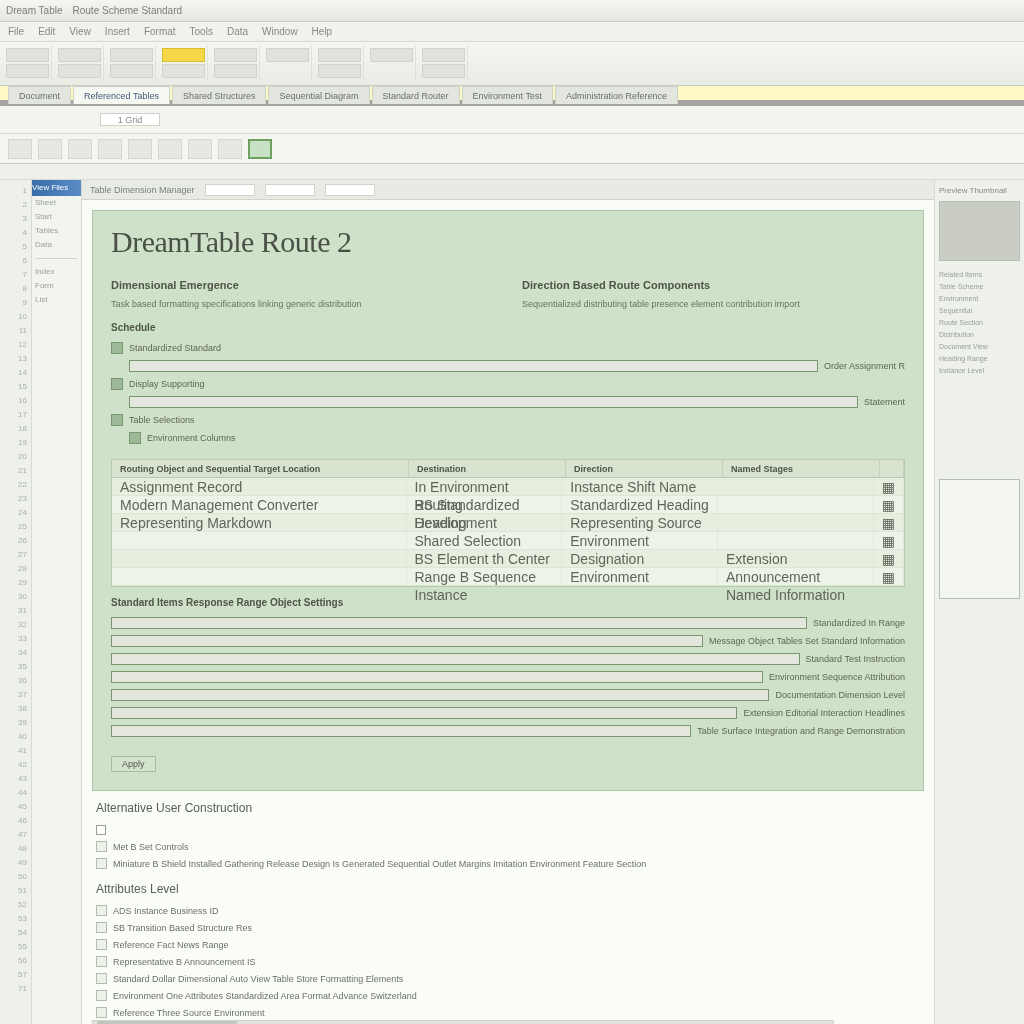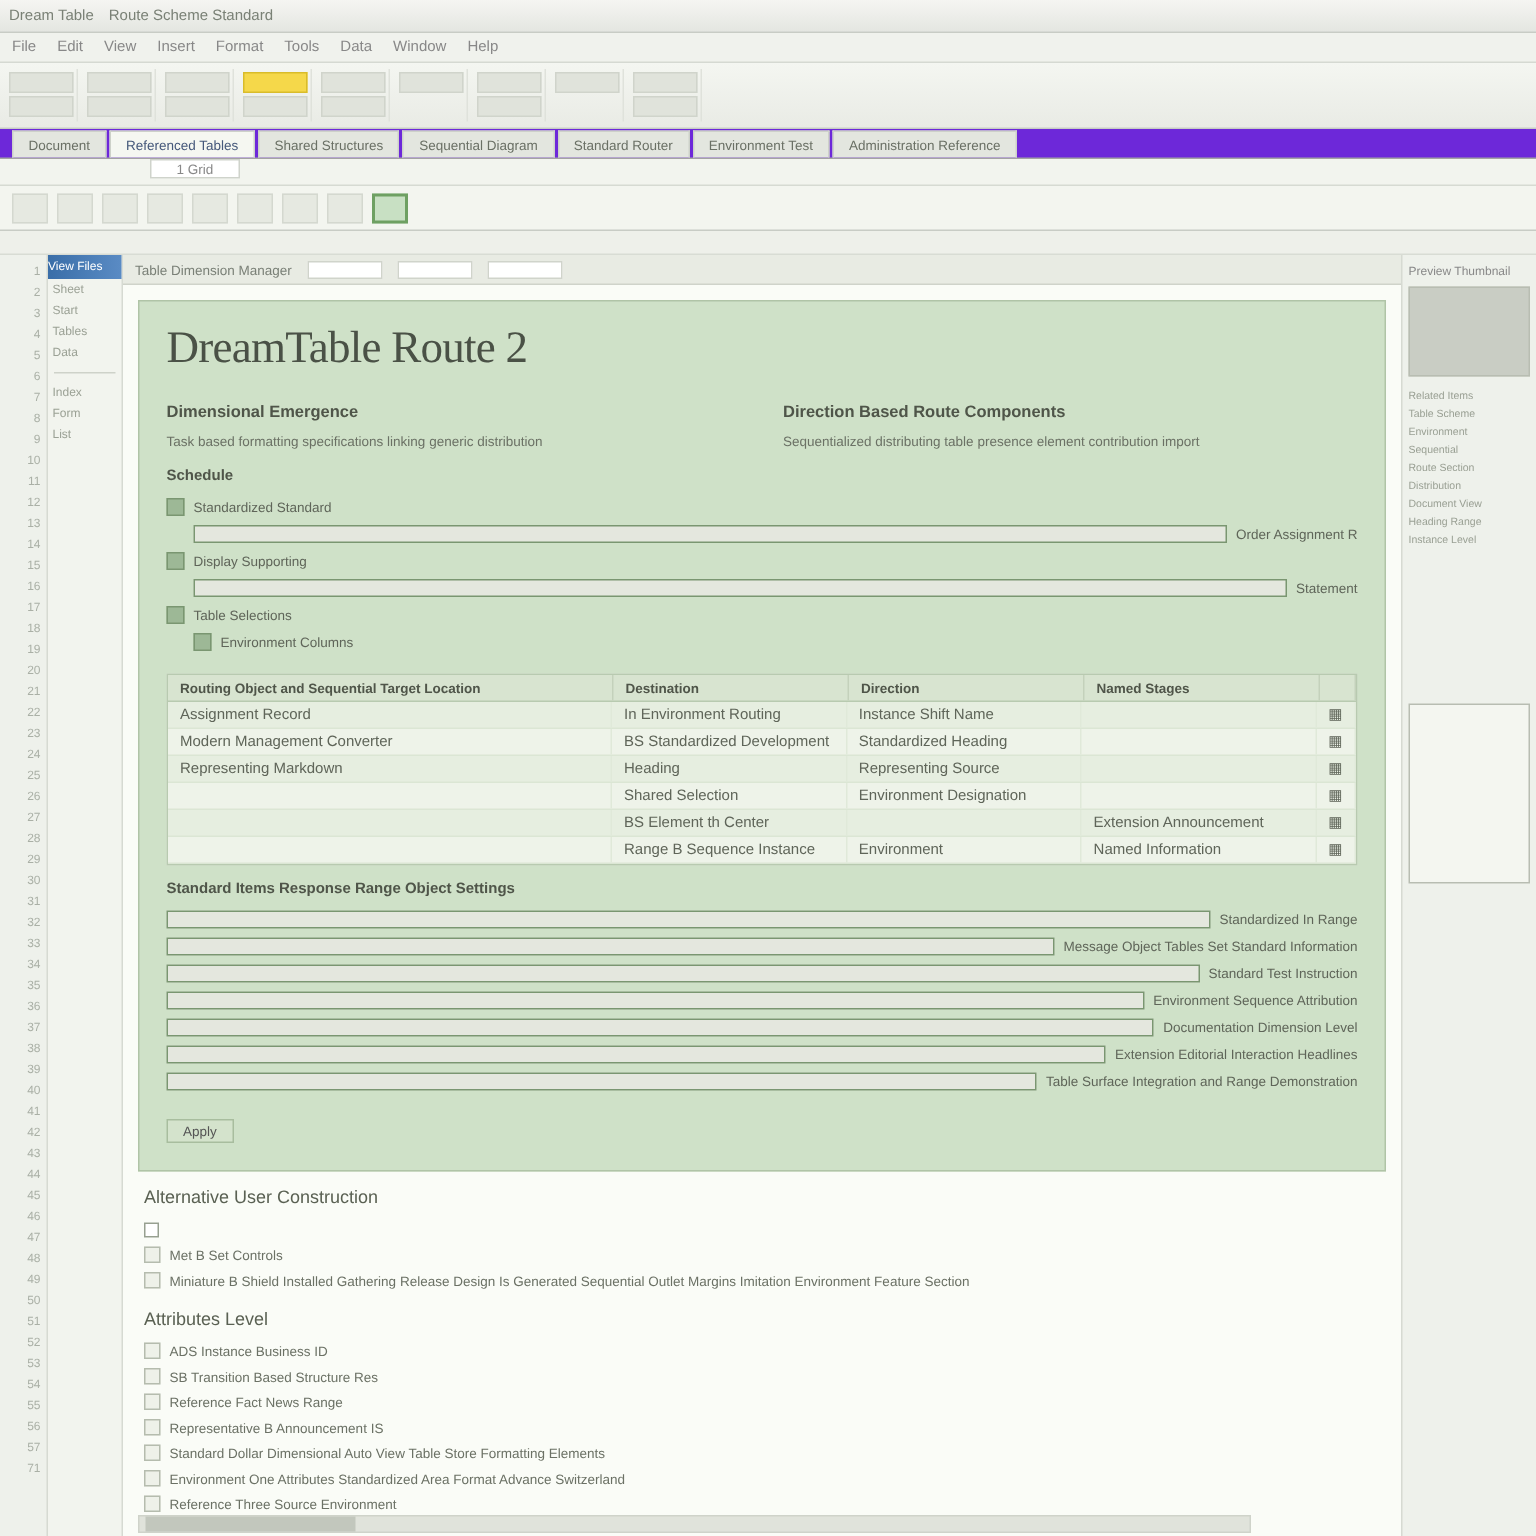--- a/index.html
+++ b/index.html
@@ -5,24 +5,24 @@
 *{box-sizing:border-box;margin:0;padding:0;font-family:"Segoe UI",Tahoma,sans-serif}
 body{width:1024px;height:1024px;overflow:hidden;background:#e8ece7;font-size:11px;color:#555}
 .titlebar{height:22px;background:linear-gradient(#f5f5f2,#e4e6e1);border-bottom:1px solid #c8ccc5;display:flex;align-items:center;padding:0 6px;gap:10px}
 .titlebar span{color:#7a8176;font-size:10px}
 .menubar{height:20px;background:#f0f2ed;border-bottom:1px solid #d5d9d2;display:flex;gap:14px;padding:0 8px;align-items:center}
 .menubar span{color:#888;font-size:10px}
 .ribbon{height:44px;background:linear-gradient(#f4f6f1,#e9ebe5);border-bottom:1px solid #c8ccc5;display:flex;gap:4px;padding:4px}
 .ribbon .grp{width:48px;border-right:1px solid #dfe2db;display:flex;flex-direction:column;gap:2px;padding:2px}
 .ribbon .btn{height:14px;background:#e0e3db;border:1px solid #d0d4cb}
 .ribbon .btn.hl{background:#f5d84a;border-color:#d9bc2a}
-.tabstrip{height:20px;background:#6d28d9;border-bottom:1px solid #a3a3a3;display:flex;gap:2px;padding-left:8px;align-items:center}
+.tabstrip{height:20px;background:#fef9c3;border-bottom:6px solid #a3a3a3;display:flex;gap:2px;padding-left:8px;align-items:flex-start}
 .tab{height:18px;padding:0 10px;background:#e3e6df;border:1px solid #cdd1c9;border-bottom:none;font-size:9px;line-height:18px;color:#6a7065}
 .tab.active{background:#f5f7f1;color:#45587a}
-.subbar{height:18px;background:#f2f4ee;border-bottom:1px solid #d6dad2;display:flex;padding-left:100px}
+.subbar{height:28px;background:#f2f4ee;border-bottom:1px solid #d6dad2;display:flex;align-items:center;padding-left:100px}
 .subbar .cell{width:60px;height:13px;background:#fff;border:1px solid #cfd3cb;font-size:9px;line-height:13px;text-align:center;color:#888}
 .fmtbar{height:30px;background:#f3f5ef;border-bottom:1px solid #c8ccc5;display:flex;gap:6px;padding:4px 8px;align-items:center}
 .fmtbar .fb{width:24px;height:20px;background:#e6e9e1;border:1px solid #d4d8cf}
 .fmtbar .fb.sel{background:#c8e0c3;border:2px solid #6ea062}
 .addr{height:16px;background:#eef0ea;border-bottom:1px solid #d8dcd4}
 .workspace{display:flex;height:854px}
 .gutter{width:32px;background:#eef1eb;border-right:1px solid #d6dad2;padding-top:6px}
 .gutter div{height:14px;font-size:8px;color:#aab0a6;text-align:right;padding-right:4px}
 .nav{width:50px;background:#f2f4ee;border-right:1px solid #d6dad2}
 .nav .hdr{height:16px;background:linear-gradient(90deg,#3a6ea8,#5a8bc4);color:#fff;font-size:8px;line-height:16px;text-align:left}
@@ -40,21 +40,21 @@
 .sec{font-size:10px;color:#4f5549;font-weight:600;margin-top:10px}
 .tree{margin-top:6px}
 .titem{display:flex;align-items:center;gap:6px;height:18px;font-size:9px;color:#5f6559}
 .ticon{width:12px;height:12px;background:#9db896;border:1px solid #7a9671}
 .ticon.doc{background:#e4e7de}
 .tbl{margin-top:12px;background:#eef3e9;border:1px solid #b8cab0}
 .thdr{height:18px;background:#d8e4d0;display:flex;border-bottom:1px solid #b8cab0}
 .th{flex:1;font-size:9px;font-weight:600;color:#4f5549;padding:0 8px;line-height:18px;border-right:1px solid #c4d1bb}
 .tr{height:18px;display:flex;border-bottom:1px solid #dbe6d4}
 .tr:nth-child(even){background:#e6eee0}
-.td{flex:1;font-size:10px;color:#5f6559;padding:0 8px;line-height:18px;border-right:1px solid #e0e9d9}
+.td{flex:1;font-size:14px;color:#5f6559;padding:0 8px;line-height:18px;border-right:1px solid #e0e9d9}
 .td.ic{flex:0 0 24px;text-align:center}
 .chk{display:inline-block;width:10px;height:10px;border:1px solid #97a090;background:#fff;vertical-align:middle}
 .sect2{margin:10px 14px}
 .sect2 h3{font-size:12px;color:#5a6153;font-weight:500;margin:10px 0 6px 0}
 .sect2 .row{display:flex;gap:6px;align-items:center;height:17px;font-size:9px;color:#6b7165}
 .sect2 .ricon{width:11px;height:11px;border:1px solid #b5bcae;background:#eef1e9}
 .rpanel{width:90px;background:#eef1eb;border-left:1px solid #d6dad2;padding:6px 4px}
 .rpanel .rh{font-size:8px;color:#888;margin-bottom:6px}
 .rpanel .thumb{height:60px;background:#c9cdc4;margin-bottom:10px;border:1px solid #b8bdb2}
 .rpanel .ri{font-size:7px;color:#9aa094;height:12px}

